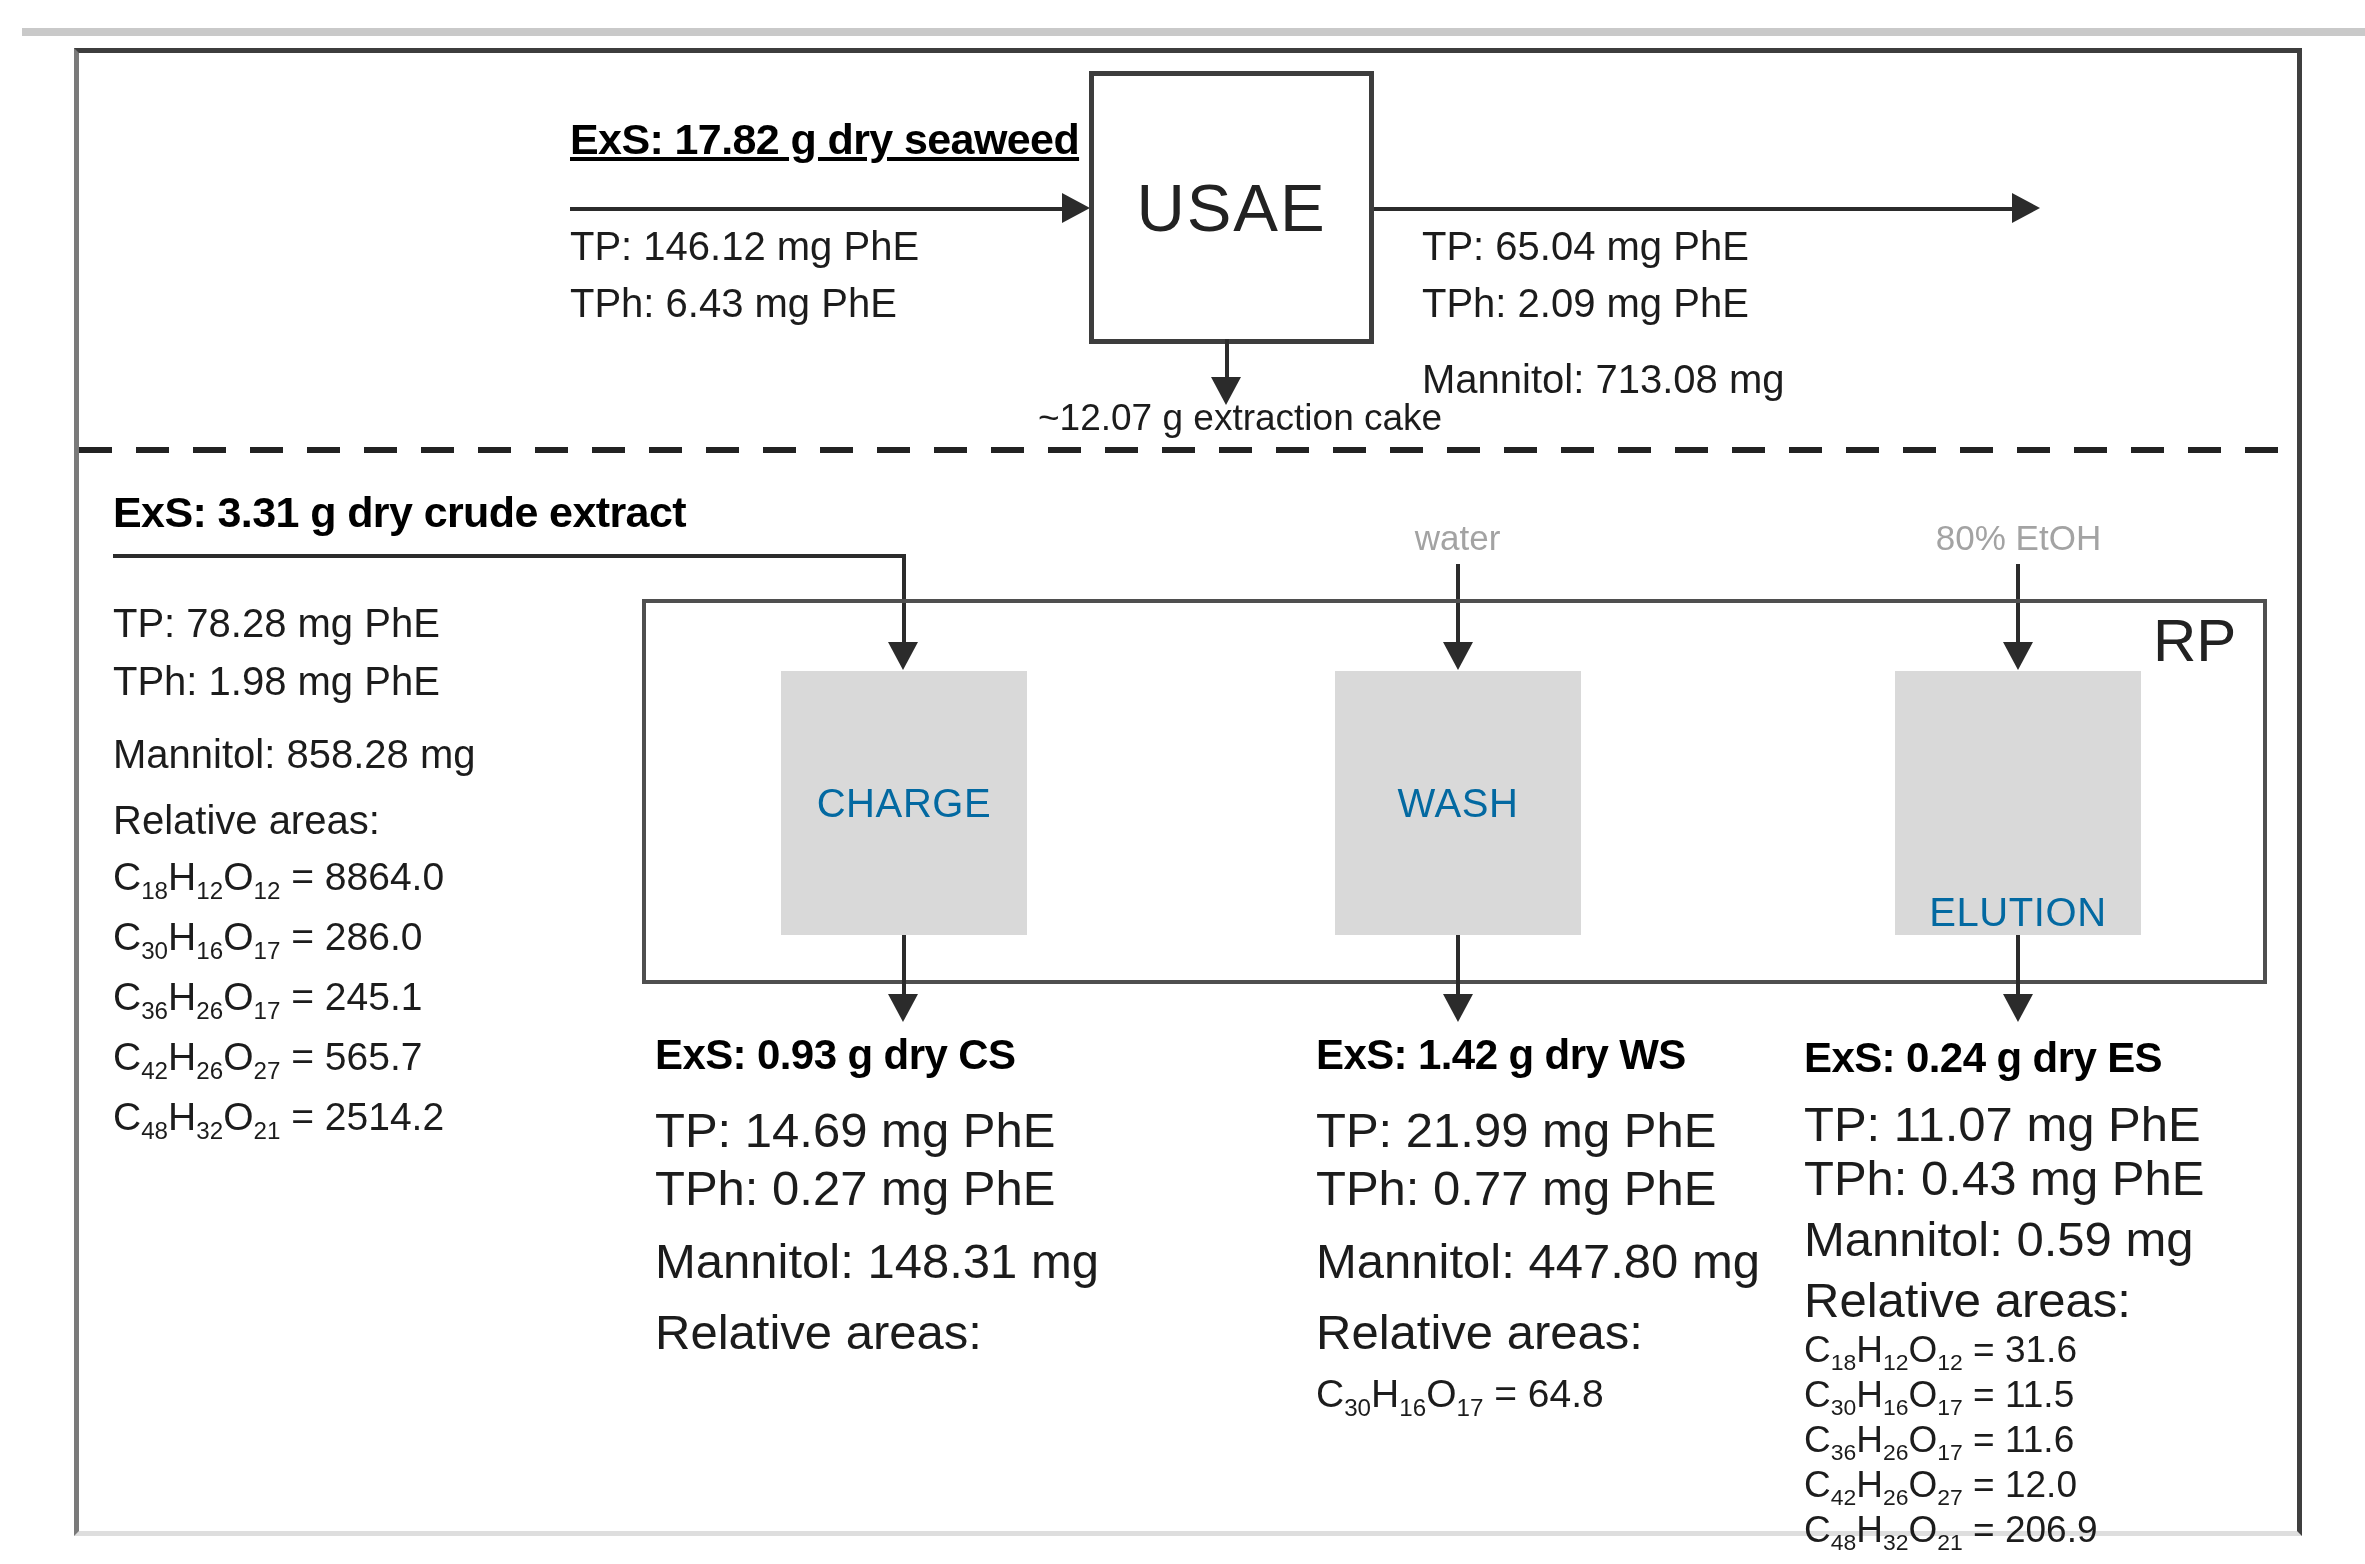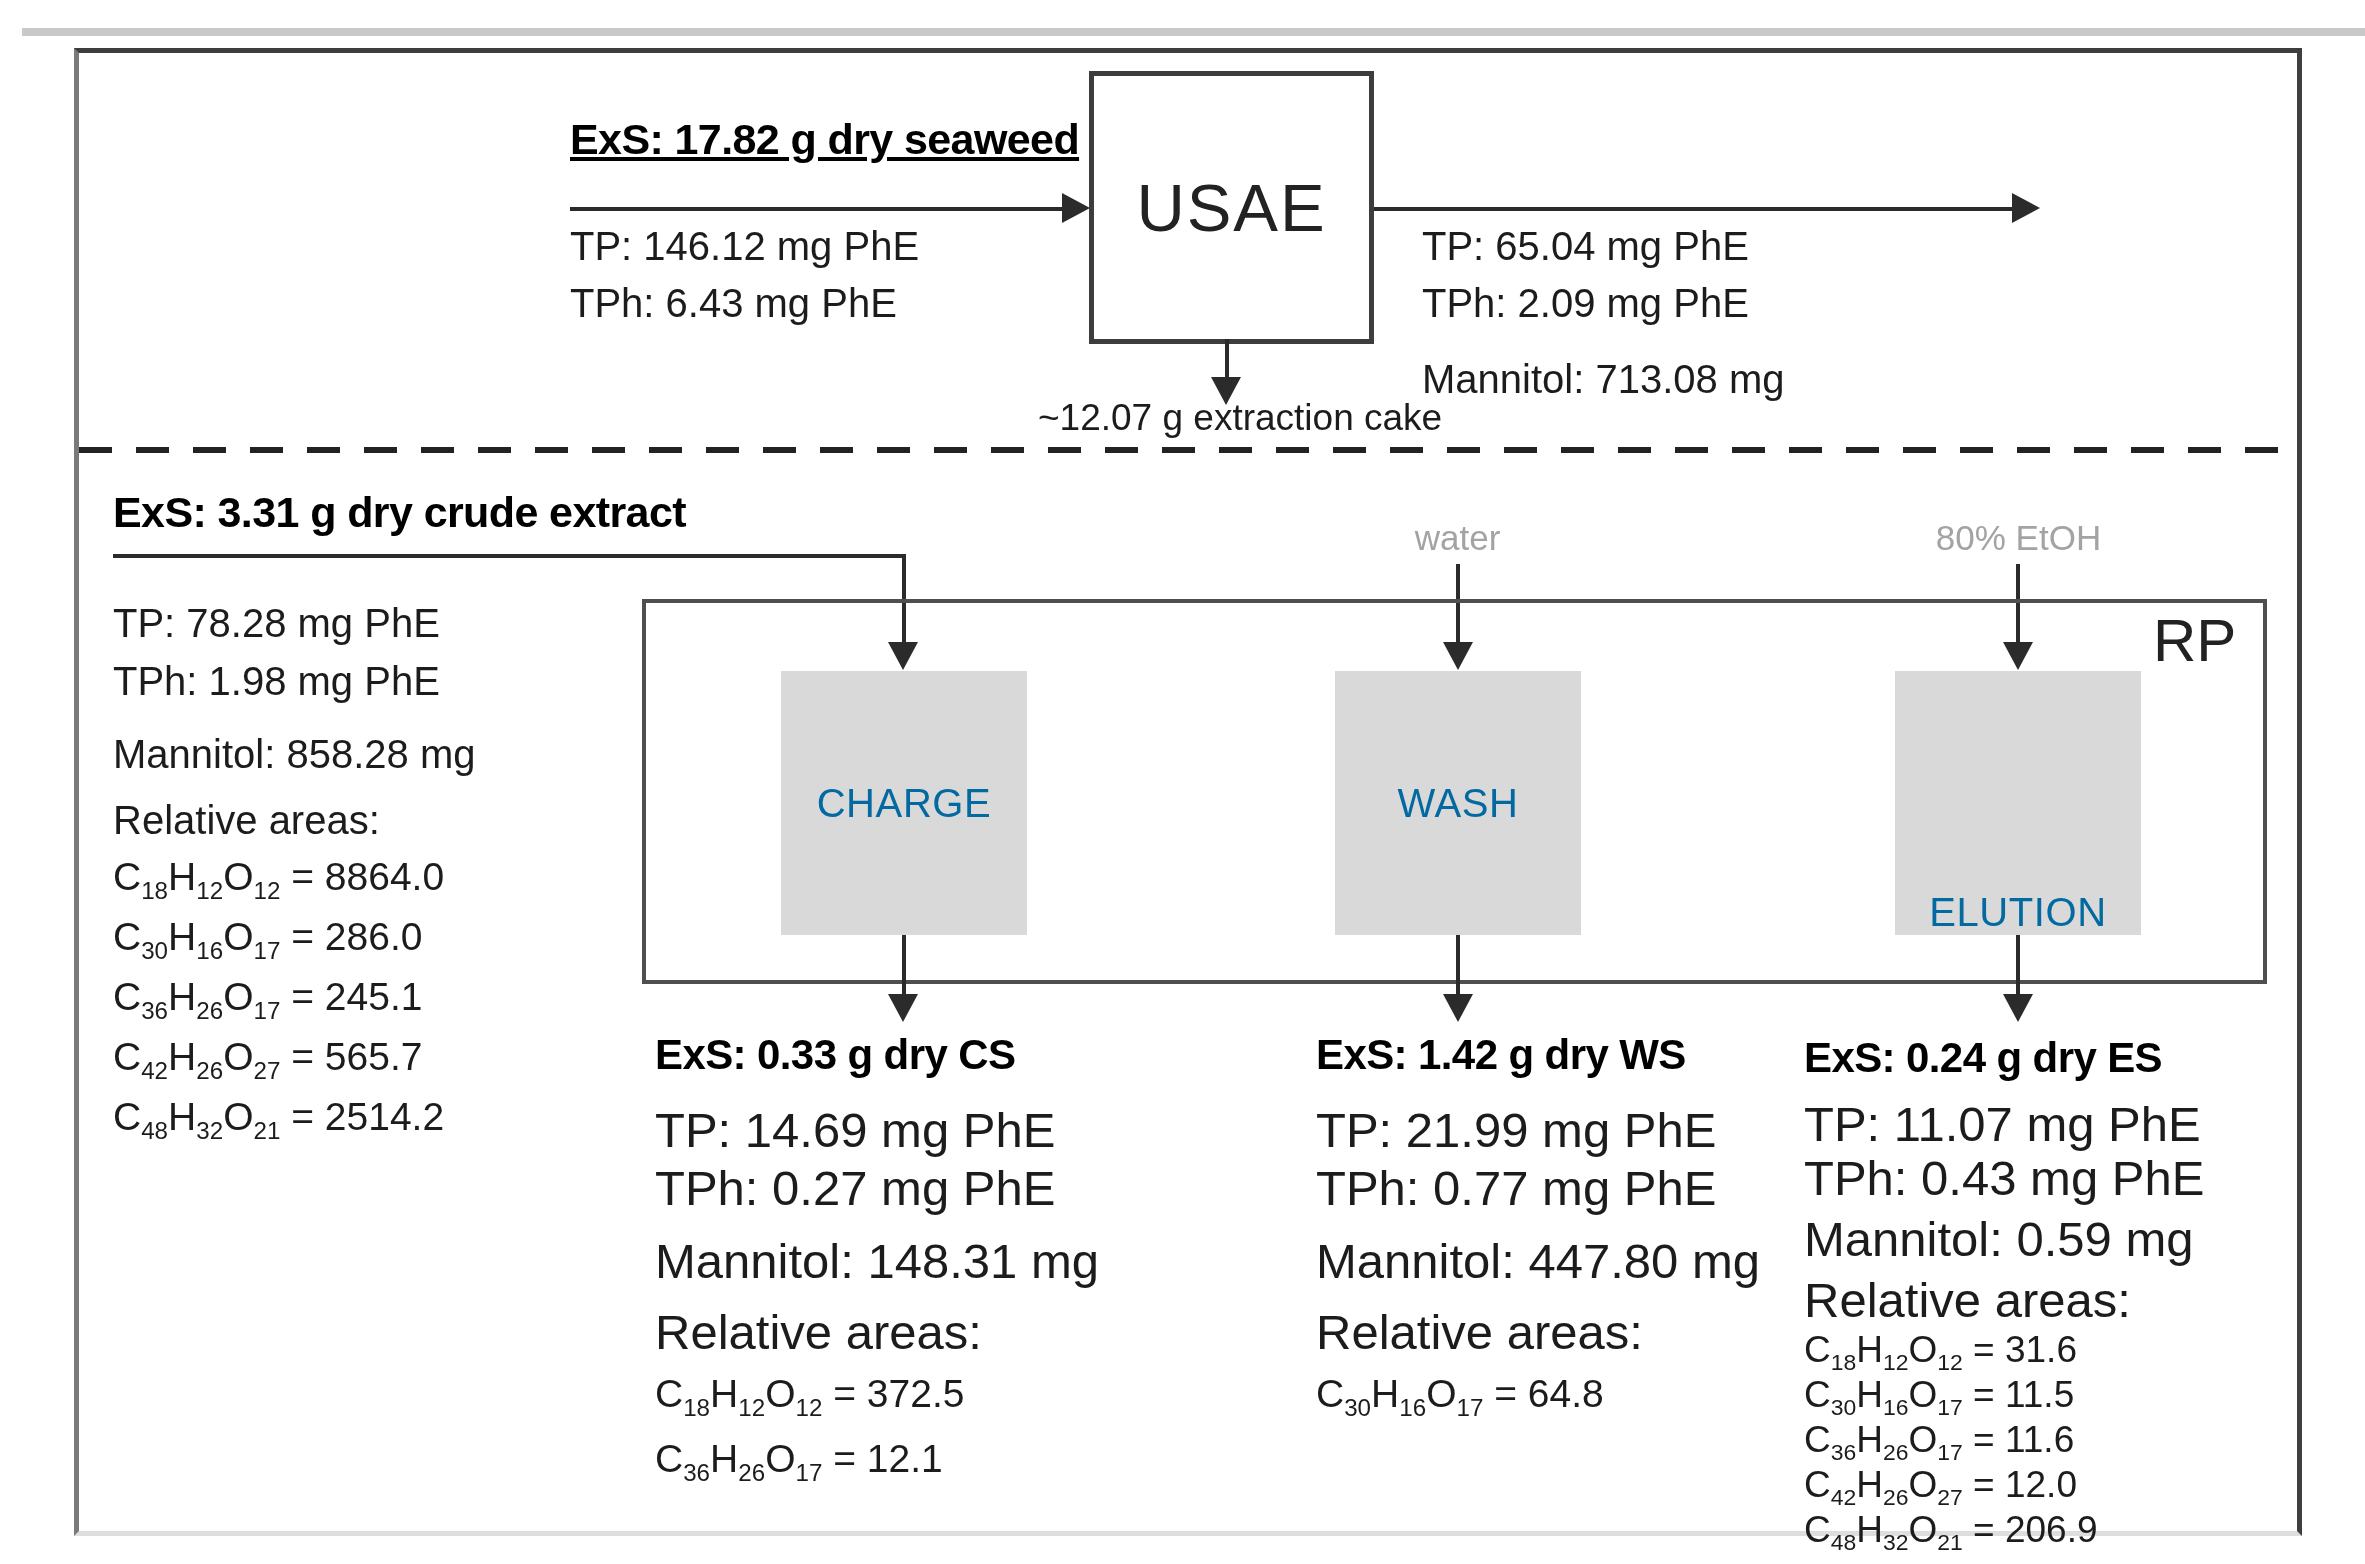--- a/index.html
+++ b/index.html
@@ -131,29 +131,25 @@
   </div>
 
   <div class="abs vline" style="left:902px;top:935px;height:60px;"></div>
   <div class="abs ah-down" style="left:888px;top:994px;"></div>
   <div class="abs vline" style="left:1456px;top:935px;height:60px;"></div>
   <div class="abs ah-down" style="left:1443px;top:994px;"></div>
   <div class="abs vline" style="left:2016px;top:935px;height:60px;"></div>
   <div class="abs ah-down" style="left:2003px;top:994px;"></div>
 
   <div class="abs out-block" style="left:655px;top:1025px;">
-    <div class="ob-title">ExS: 0.33 g dry CS</div>
+    <div class="ob-title">ExS: 0.93 g dry CS</div>
     <div class="ob-line">TP: 14.69 mg PhE</div>
     <div class="ob-line">TPh: 0.27 mg PhE</div>
     <div class="ob-line ob-mann">Mannitol: 148.31 mg</div>
     <div class="ob-line ob-rel">Relative areas:</div>
-    <div>
-        <div class="f-line">C<sub>18</sub>H<sub>12</sub>O<sub>12</sub> = 372.5</div>
-        <div class="f-line">C<sub>36</sub>H<sub>26</sub>O<sub>17</sub> = 12.1</div>
-      </div>
   </div>
 
   <div class="abs out-block" style="left:1316px;top:1025px;">
     <div class="ob-title">ExS: 1.42 g dry WS</div>
     <div class="ob-line">TP: 21.99 mg PhE</div>
     <div class="ob-line">TPh: 0.77 mg PhE</div>
     <div class="ob-line ob-mann">Mannitol: 447.80 mg</div>
     <div class="ob-line ob-rel">Relative areas:</div>
     <div>
         <div class="f-line">C<sub>30</sub>H<sub>16</sub>O<sub>17</sub> = 64.8</div>

